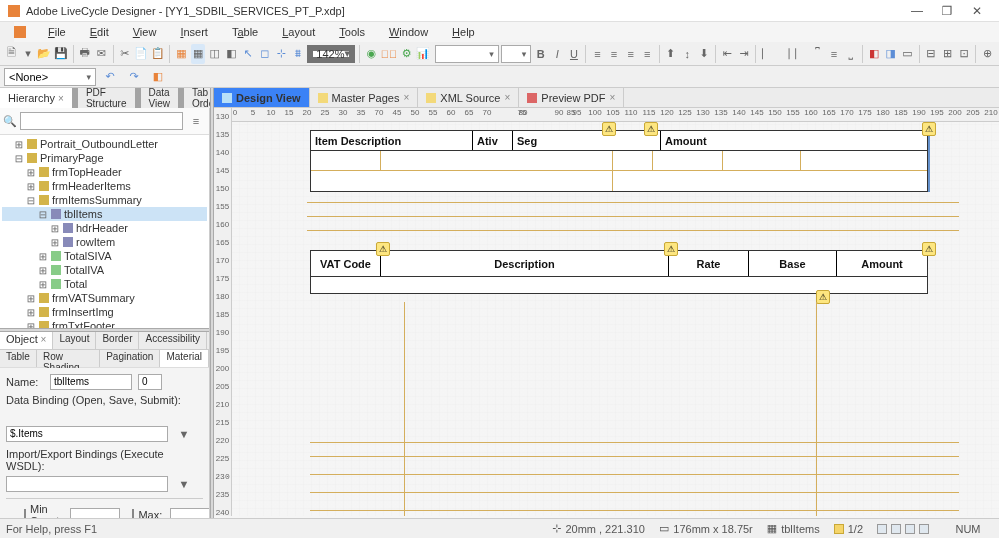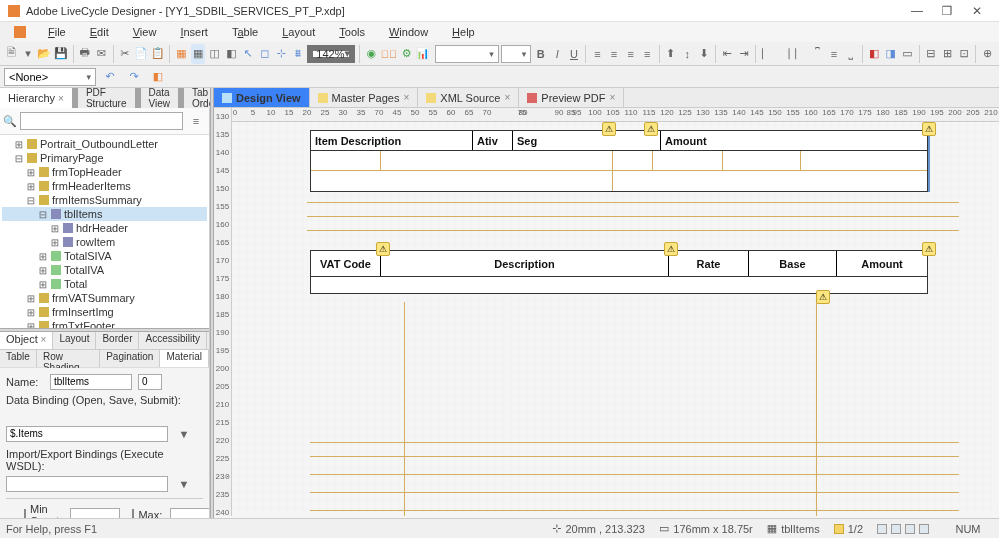--- a/index.html
+++ b/index.html
@@ -487,21 +487,21 @@
         </div>
       </div>
     </div>
   </div>
 </div>
 
 <div class="statusbar">
   <div class="left">For Help, press F1</div>
   <div class="status-seg">
       <span>⊹</span>
-      <span>20mm , 213.323</span>
+      <span>20mm , 221.310</span>
     </div>
   <div class="status-seg">
       <span>▭</span>
       <span>176mm x 18.75r</span>
     </div>
   <div class="status-seg">
       <span>▦</span>
       <span>tblItems</span>
     </div>
   <div class="status-seg">

